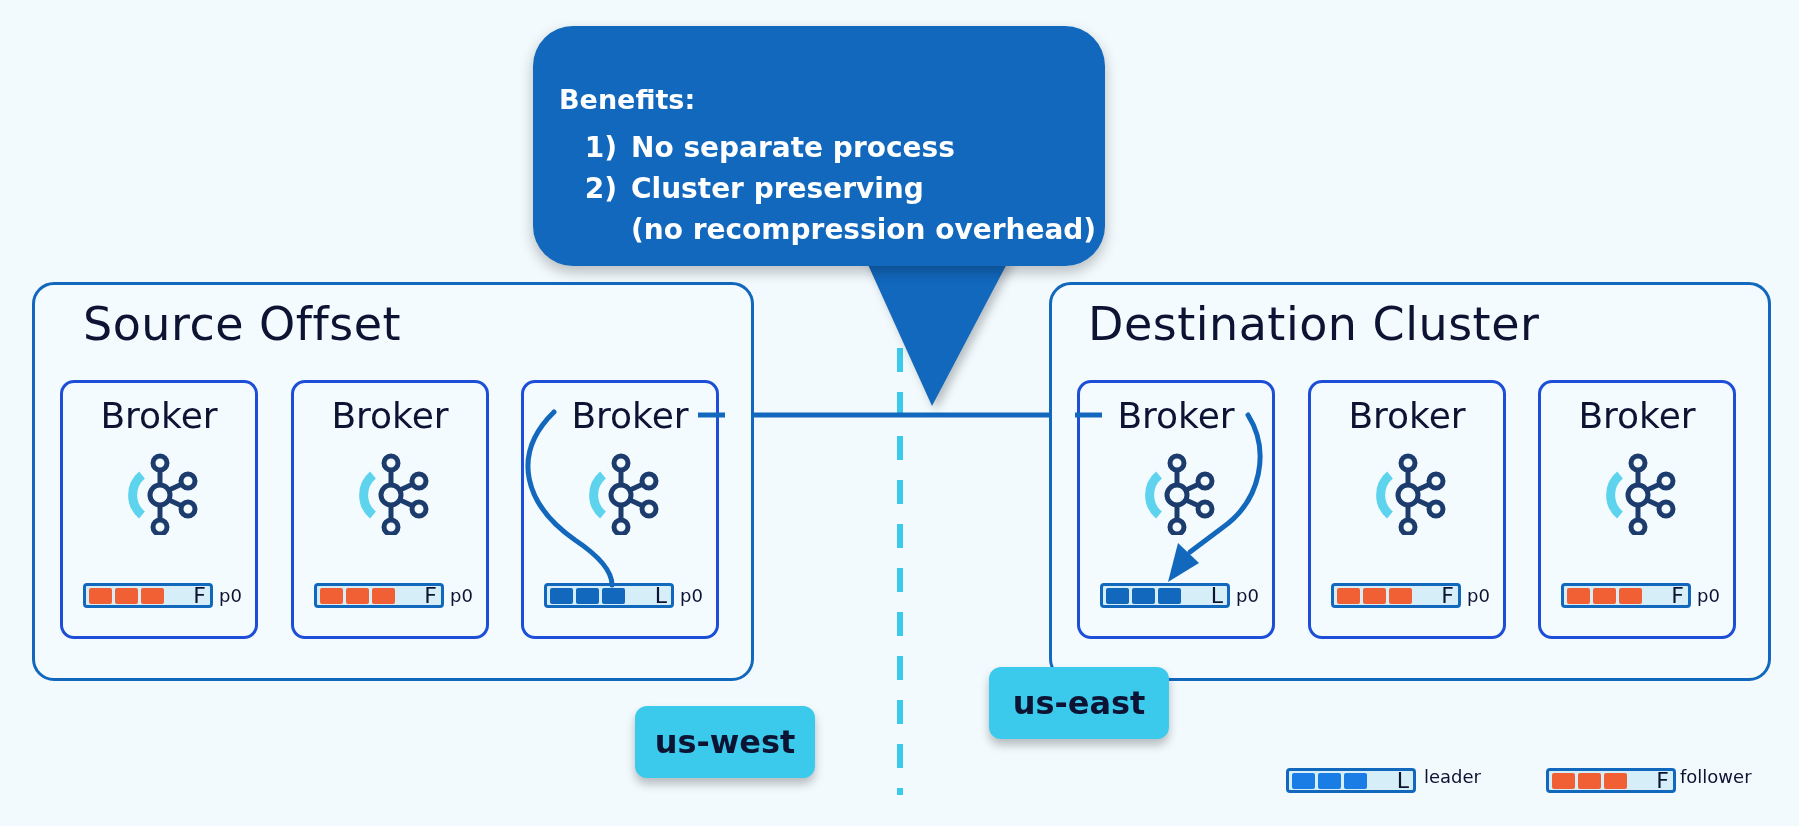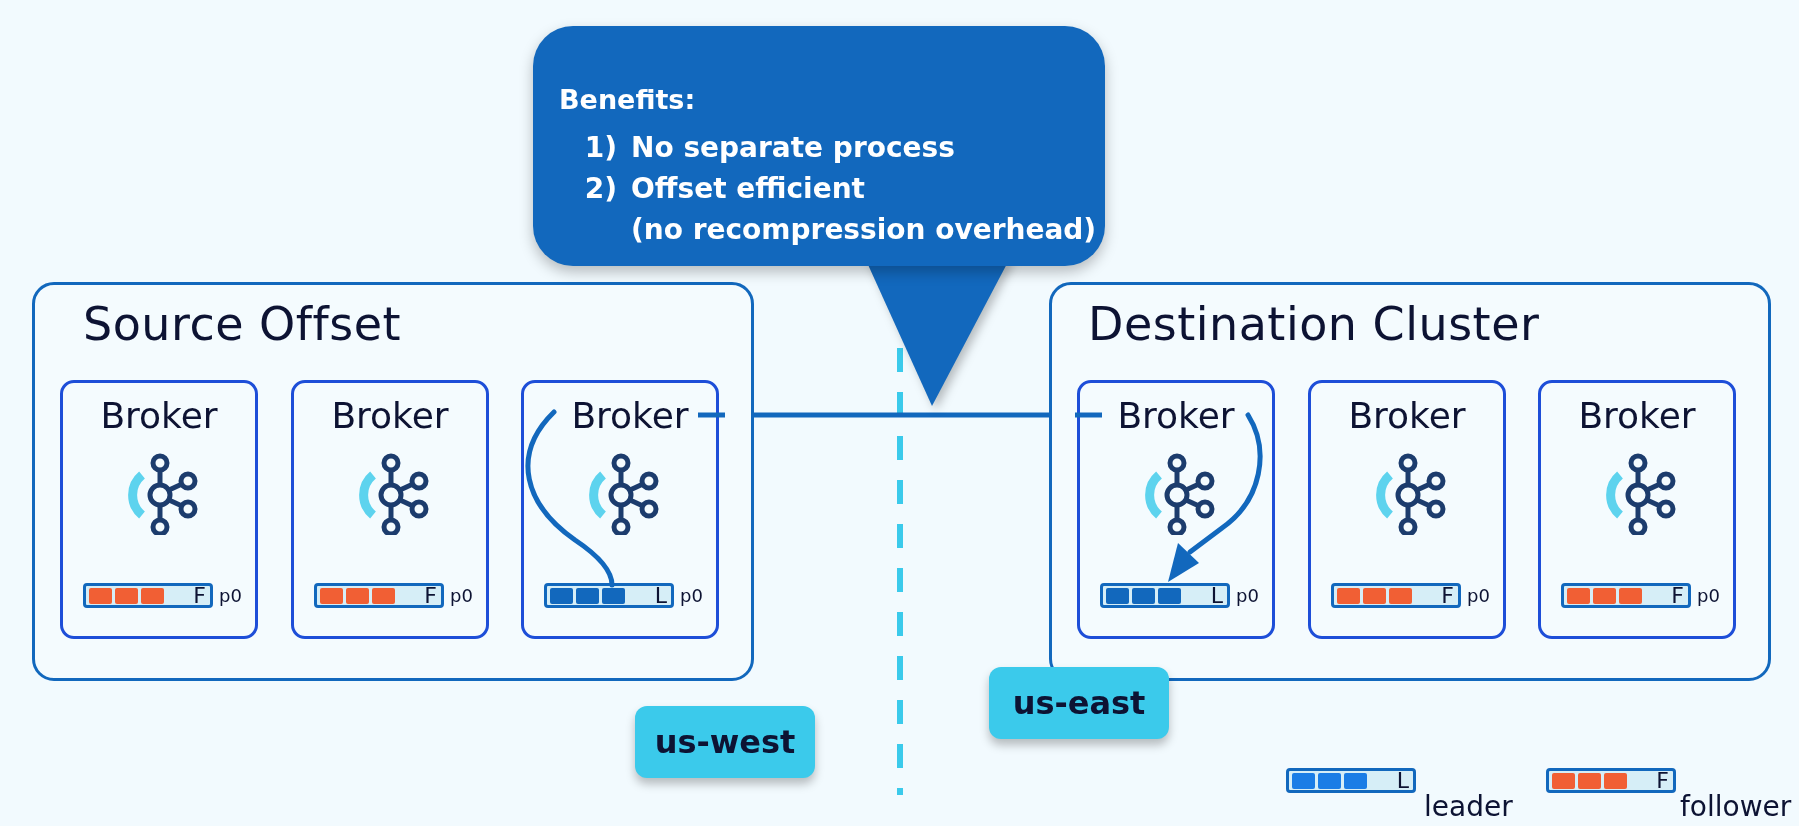--- a/index.html
+++ b/index.html
@@ -14,21 +14,21 @@
   .seg{position:absolute;top:2px;width:23px;height:16px;border-radius:2px;}
   .log .tag{position:absolute;right:4px;top:-3px;font-size:22px;color:#0d1333;}
   .part{position:absolute;left:156px;top:202px;font-size:18px;color:#0d1333;}
   .callout{position:absolute;left:533px;top:26px;width:572px;height:240px;background:#1268bd;border-radius:40px;box-shadow:0 6px 14px rgba(0,0,0,0.25);}
   .callout-text{position:absolute;left:26px;top:18px;color:#ffffff;font-weight:bold;font-family:"DejaVu Sans",sans-serif;}
   .callout-title{font-size:27px;margin-bottom:12px;margin-top:40px;}
   .callout-row{font-size:28px;line-height:41px;white-space:nowrap;}
   .callout-row .num{display:inline-block;width:58px;text-align:right;margin-right:14px;}
   .region{position:absolute;width:180px;height:72px;background:#3bcaeb;border-radius:12px;box-shadow:0 6px 10px rgba(0,0,0,0.25);text-align:center;line-height:72px;font-weight:bold;font-size:32px;color:#0d1333;}
   .legend-item{position:absolute;height:30px;}
-  .legend-label{position:absolute;top:-2px;font-size:28px;color:#0d1333;white-space:nowrap;margin-top:24px;}
+  .legend-label{position:absolute;top:-2px;font-size:18px;color:#0d1333;white-space:nowrap;}
 </style>
 </head>
 <body>
 
 <svg class="abs" style="left:0;top:0;" width="1799" height="826">
 
   <line x1="900" y1="348" x2="900" y2="795" stroke="#3bcaeb" stroke-width="6" stroke-dasharray="24,20"></line>
 
   <line x1="698" y1="415" x2="1102" y2="415" stroke="#1268bd" stroke-width="5"></line>
 
@@ -198,21 +198,21 @@
   <polygon points="1168,582 1178,543 1199,563" fill="#1268bd"></polygon>
 </svg>
 
 <svg class="abs" style="left:860px;top:258px;filter:drop-shadow(4px 4px 5px rgba(0,0,0,0.25));" width="160" height="150">
   <polygon points="5,0 150,0 72,148" fill="#1268bd"></polygon>
 </svg>
 <div class="callout">
   <div class="callout-text">
     <div class="callout-title">Benefits:</div>
     <div class="callout-row"><span class="num">1)</span><span>No separate process</span></div>
-    <div class="callout-row"><span class="num">2)</span><span>Offset efficient</span></div>
+    <div class="callout-row"><span class="num">2)</span><span>Cluster preserving</span></div>
     <div class="callout-row"><span class="num"></span><span>(no recompression overhead)</span></div>
   </div>
 </div>
 
 <div class="region" style="left:635px;top:706px;">us-west</div>
 <div class="region" style="left:989px;top:667px;">us-east</div>
 
 <div class="legend-item" style="left:1286px;top:768px;width:200px;">
   <div class="log" style="left:0;top:0;">
     <div class="seg" style="left:3px;background:#1a7de6;"></div>

